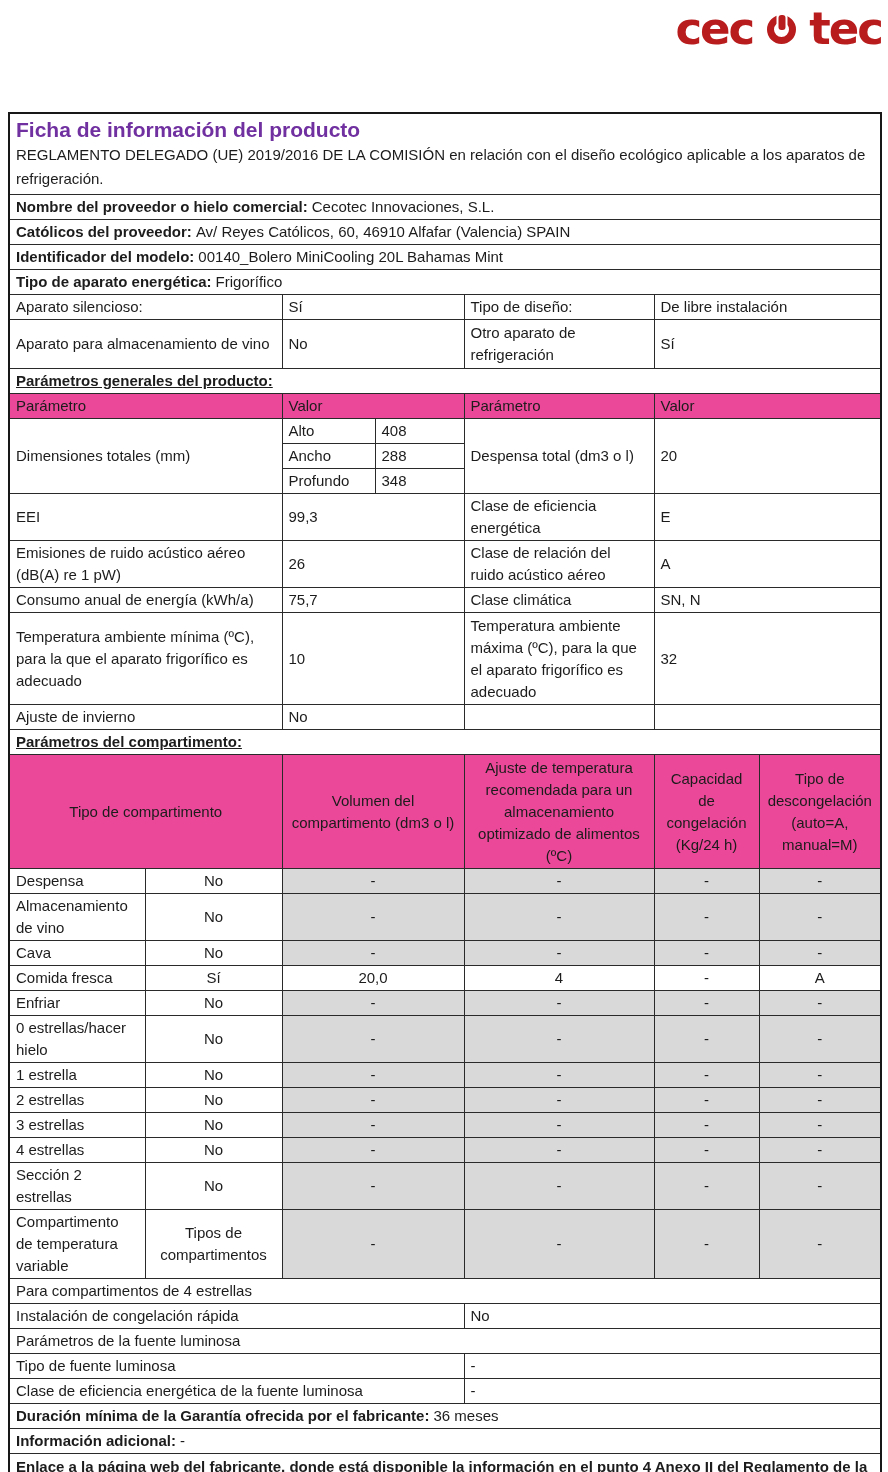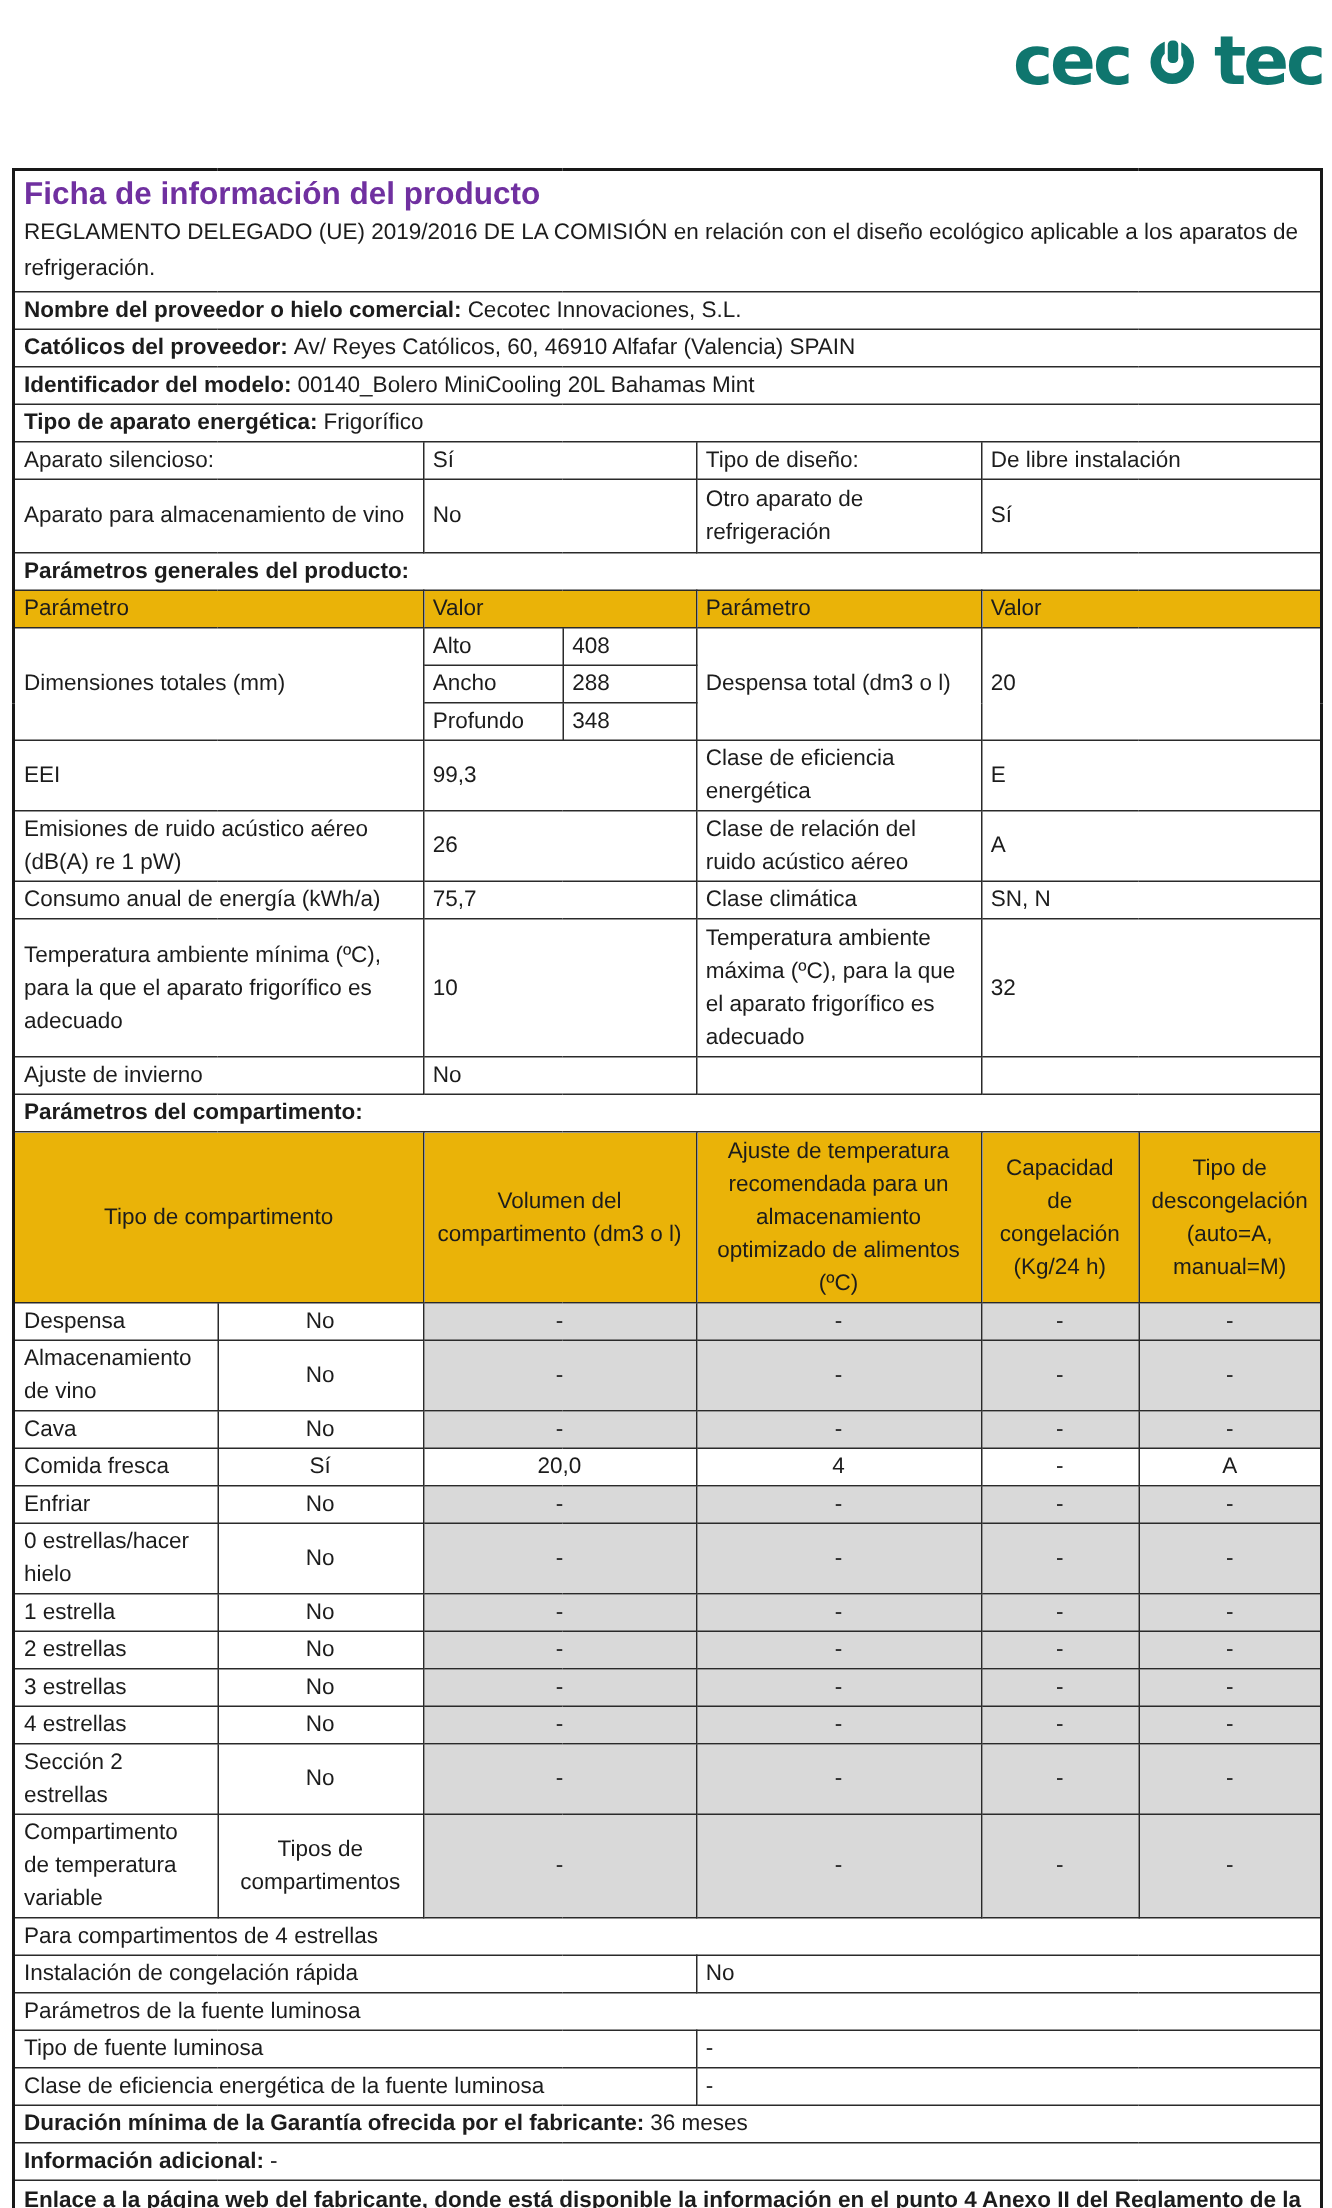--- a/index.html
+++ b/index.html
@@ -2,23 +2,23 @@
 <html><head>
 <meta charset="utf-8">
 <style>
   html,body{margin:0;padding:0;}
   body{
     width:888px;height:1472px;position:relative;background:#ffffff;
     font-family:"Liberation Sans", sans-serif;color:#1c1c1c;
   }
   
   .logo{
-    position:absolute;top:14px;right:6px;height:52px;
+    position:absolute;top:2px;right:6px;height:52px;
     display:flex;align-items:center;
-    color:#0f766e;font-family:"DejaVu Sans", sans-serif;
+    color:#b91c1c;font-family:"DejaVu Sans", sans-serif;
     font-weight:bold;font-size:45px;letter-spacing:-2px;line-height:1;gap:11px;
   }
   .power-o{
     position:relative;display:inline-block;width:29px;height:29px;
     border:7px solid currentColor;border-radius:50%;
     box-sizing:border-box;margin:2px 2px 0 3px;
   }
   .power-o::before{
     content:"";position:absolute;top:-9px;left:50%;transform:translateX(-50%);
     width:11px;height:13px;background:#fff;
@@ -32,23 +32,23 @@
     position:absolute;left:8px;top:112px;width:872px;
     border-collapse:collapse;table-layout:fixed;
     border:2px solid #181818;
     font-size:15px;line-height:22px;
   }
   table.sheet td{
     border:1px solid #2a2a2a;
     padding:1px 6px;vertical-align:middle;
     overflow:hidden;
   }
-  .b{font-weight:bold;}
+  .b{font-weight:bold;text-decoration:underline;}
   .lbl{font-weight:bold;margin-right:4px;}
-  .blue td{background:#eab308;}
+  .blue td{background:#ec4899;}
   td.gray{background:#d9d9d9;}
   .ctr{text-align:center;}
   .comp-head td{text-align:center;vertical-align:middle;}
   
   .title-row td{padding:6px 8px 4px 8px;vertical-align:top;}
   .title{color:#7030a0;font-size:21px;font-weight:bold;line-height:26px;margin-bottom:0;}
   .subtitle{font-size:15px;line-height:24px;}
   
   tr.h24 td{height:21px;}
   tr.h46 td{height:44px;}

